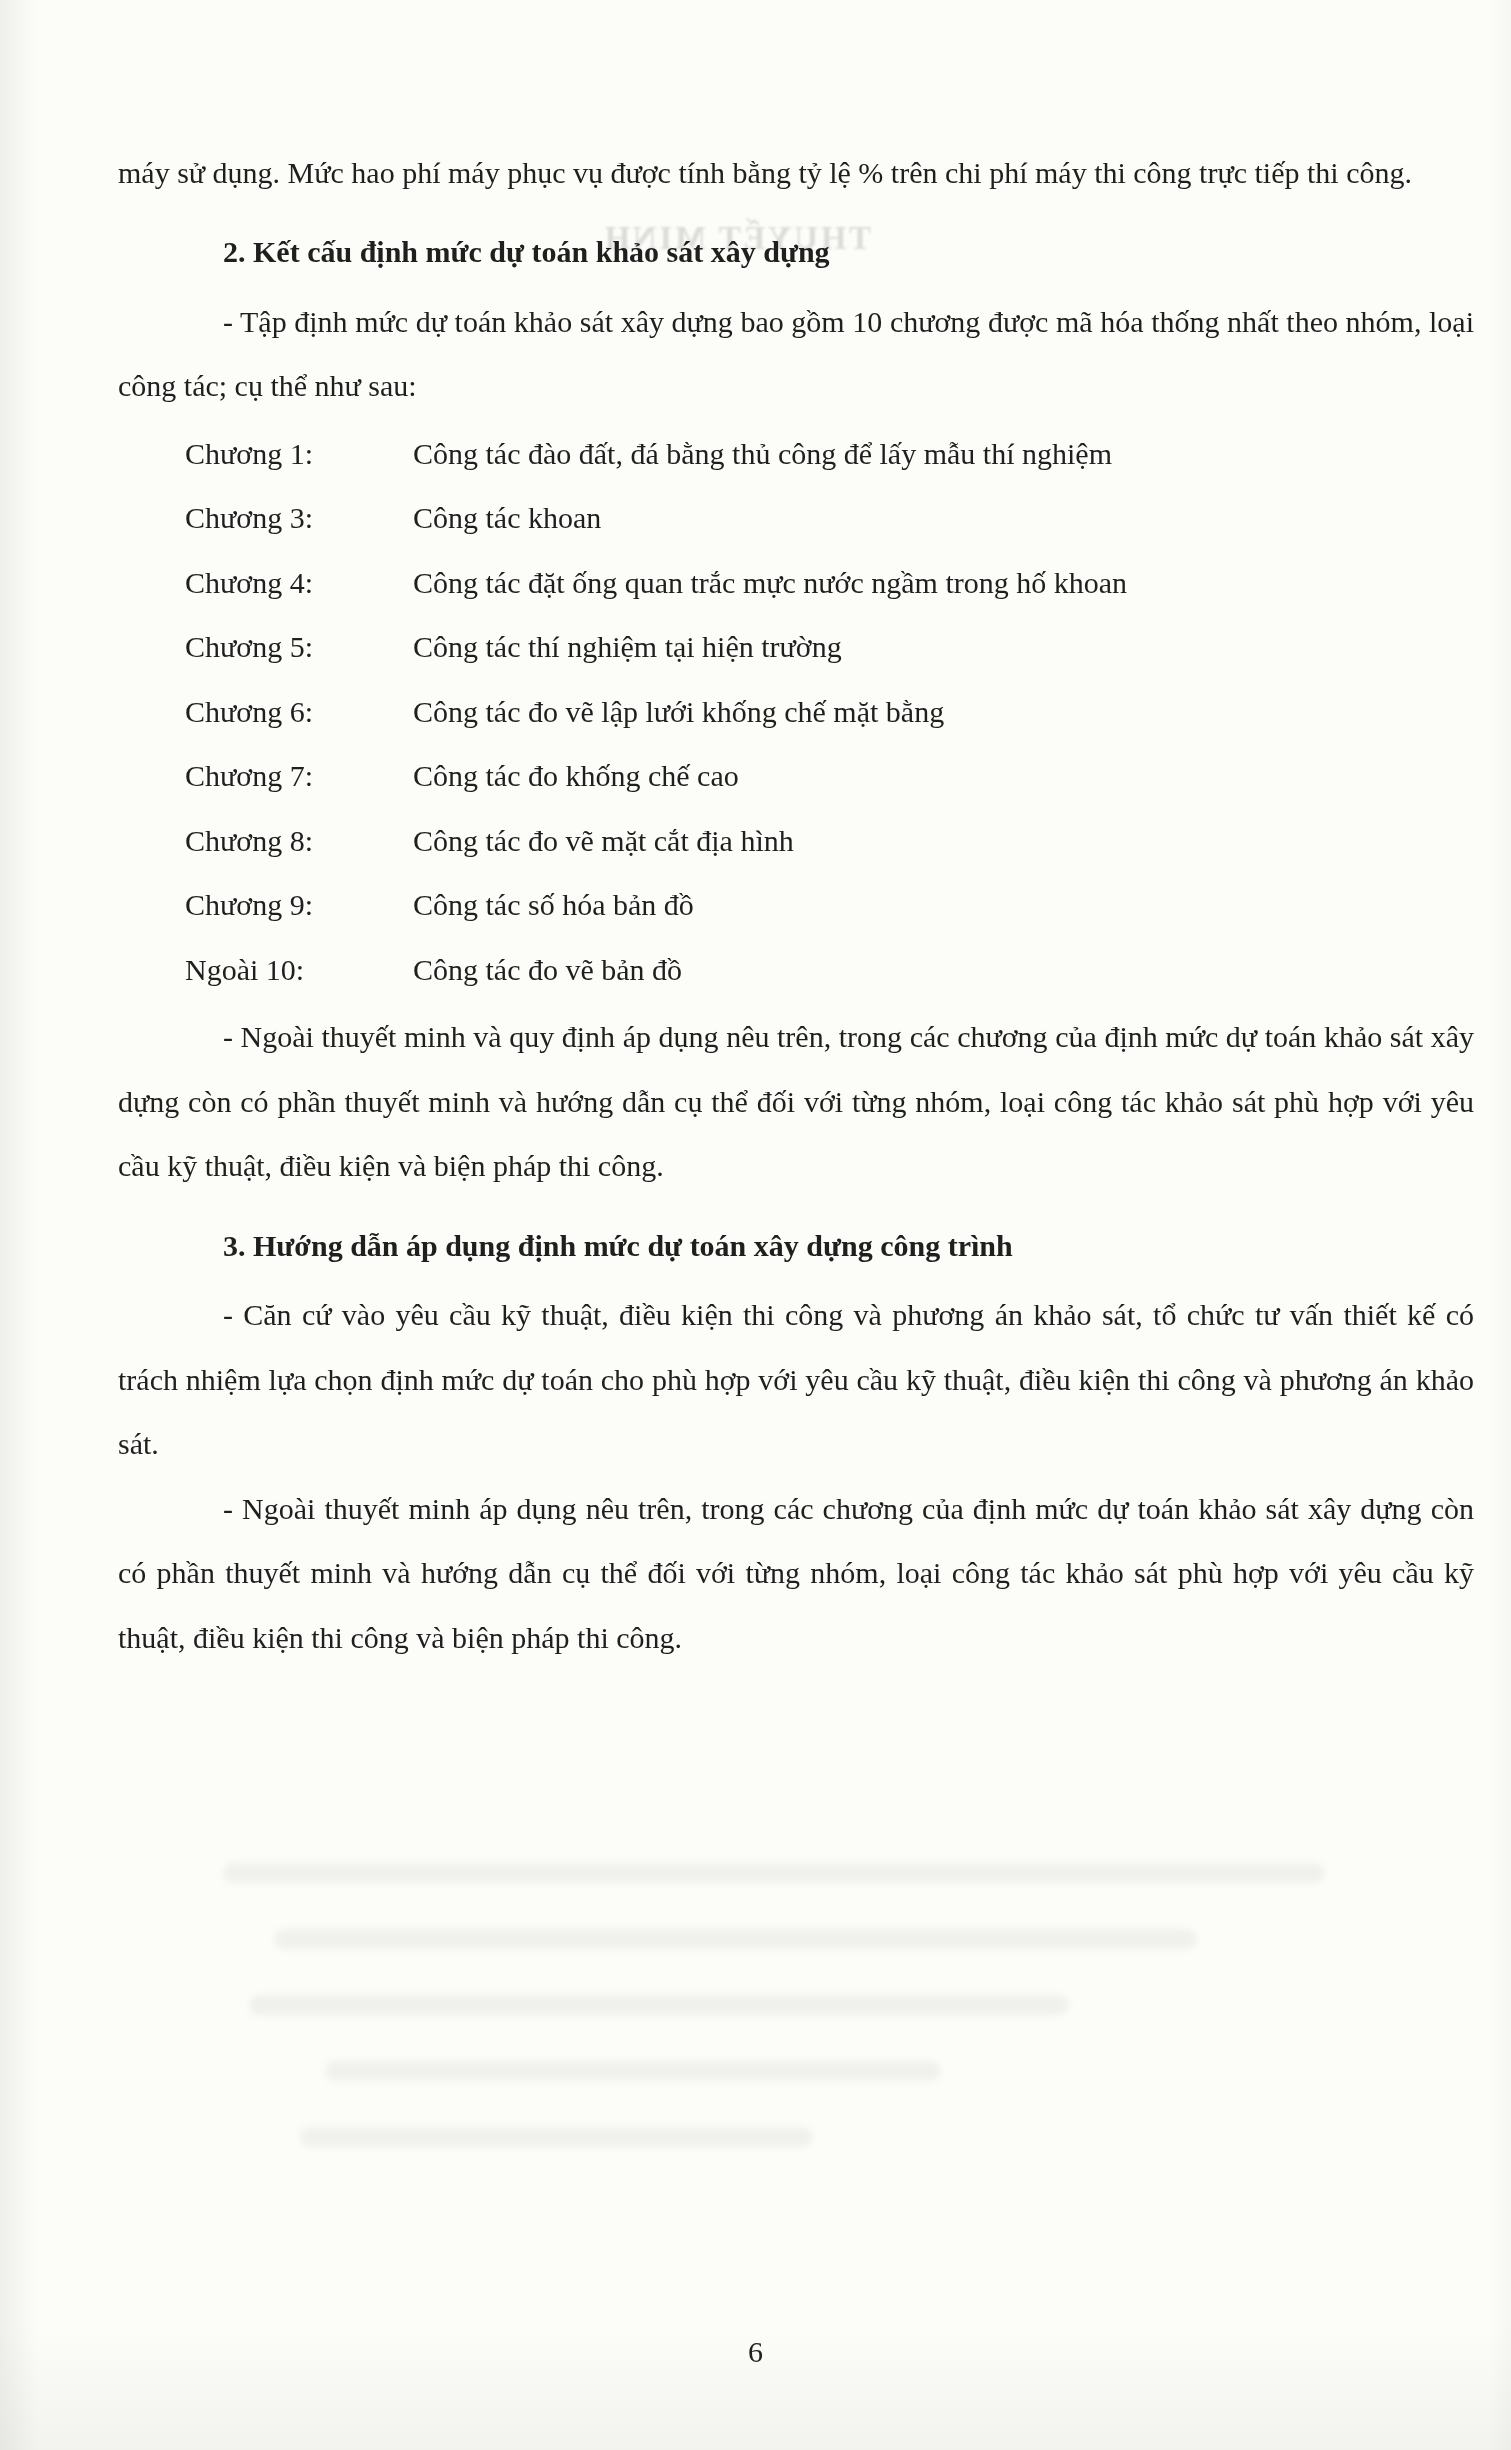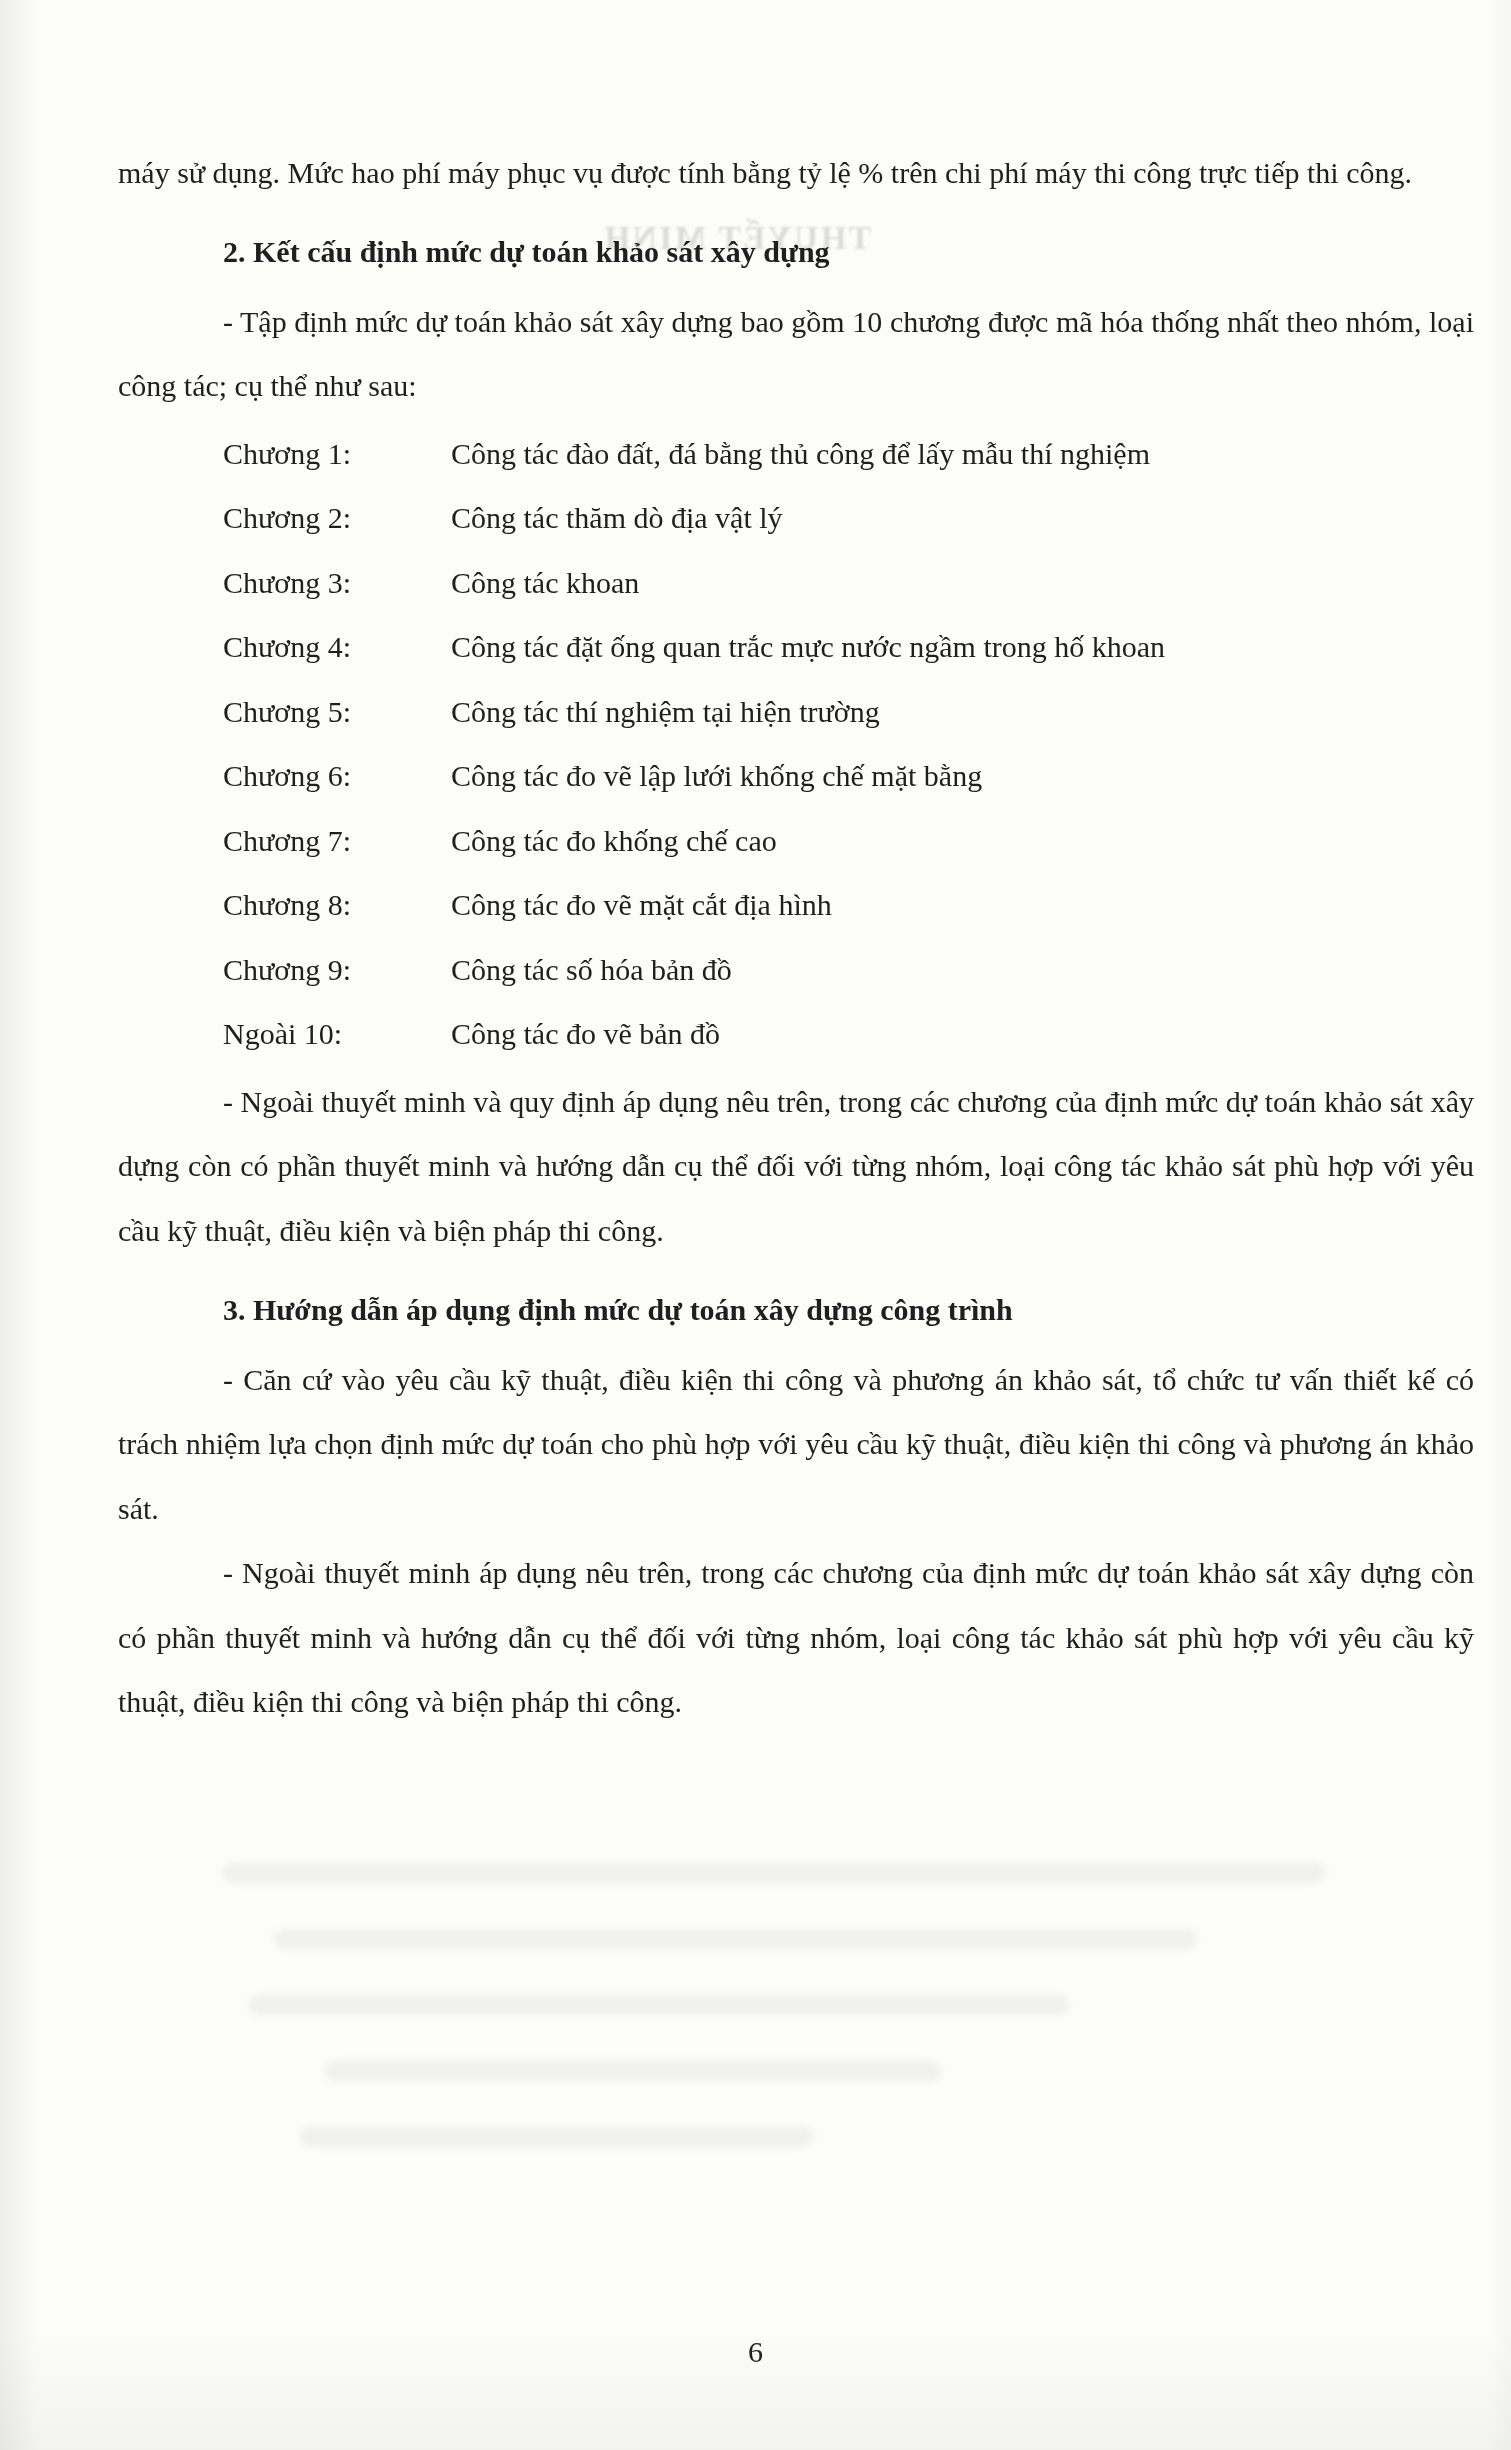--- a/index.html
+++ b/index.html
@@ -51,21 +51,21 @@
   }
   .chapter-list {
     margin: 3.1px 0 3.1px 0;
   }
   .chapter-row {
     display: flex;
     align-items: baseline;
   }
   .chapter-label {
     flex: 0 0 212px;
-    margin-left: 105px;
+    margin-left: 67px;
   }
   .chapter-text {
     flex: 1 1 auto;
     margin-left: 16px;
   }
   
   .ghost-title {
     position: absolute;
     top: 220px;
     left: 602px;
@@ -121,24 +121,20 @@
     <h2 class="heading">2. Kết cấu định mức dự toán khảo sát xây dựng</h2>
 
     <p class="para">- Tập định mức dự toán khảo sát xây dựng bao gồm 10 chương được mã hóa thống nhất theo nhóm, loại công tác; cụ thể như sau:</p>
 
     <div class="chapter-list">
       <div class="chapter-row">
         <span class="chapter-label">Chương 1:</span>
         <span class="chapter-text">Công tác đào đất, đá bằng thủ công để lấy mẫu thí nghiệm</span>
       </div>
       <div class="chapter-row">
-        <span class="chapter-label">Chương 2:</span>
-        <span class="chapter-text">Công tác thăm dò địa vật lý</span>
-      </div>
-      <div class="chapter-row">
         <span class="chapter-label">Chương 3:</span>
         <span class="chapter-text">Công tác khoan</span>
       </div>
       <div class="chapter-row">
         <span class="chapter-label">Chương 4:</span>
         <span class="chapter-text">Công tác đặt ống quan trắc mực nước ngầm trong hố khoan</span>
       </div>
       <div class="chapter-row">
         <span class="chapter-label">Chương 5:</span>
         <span class="chapter-text">Công tác thí nghiệm tại hiện trường</span>

